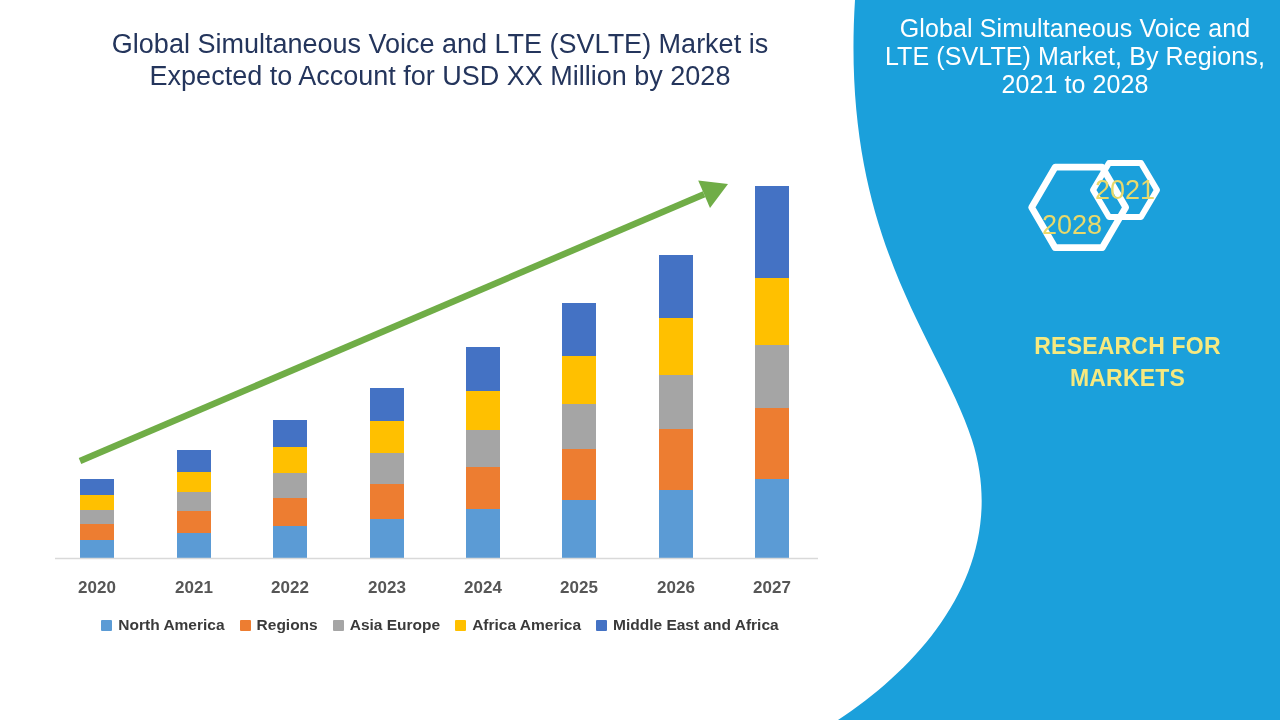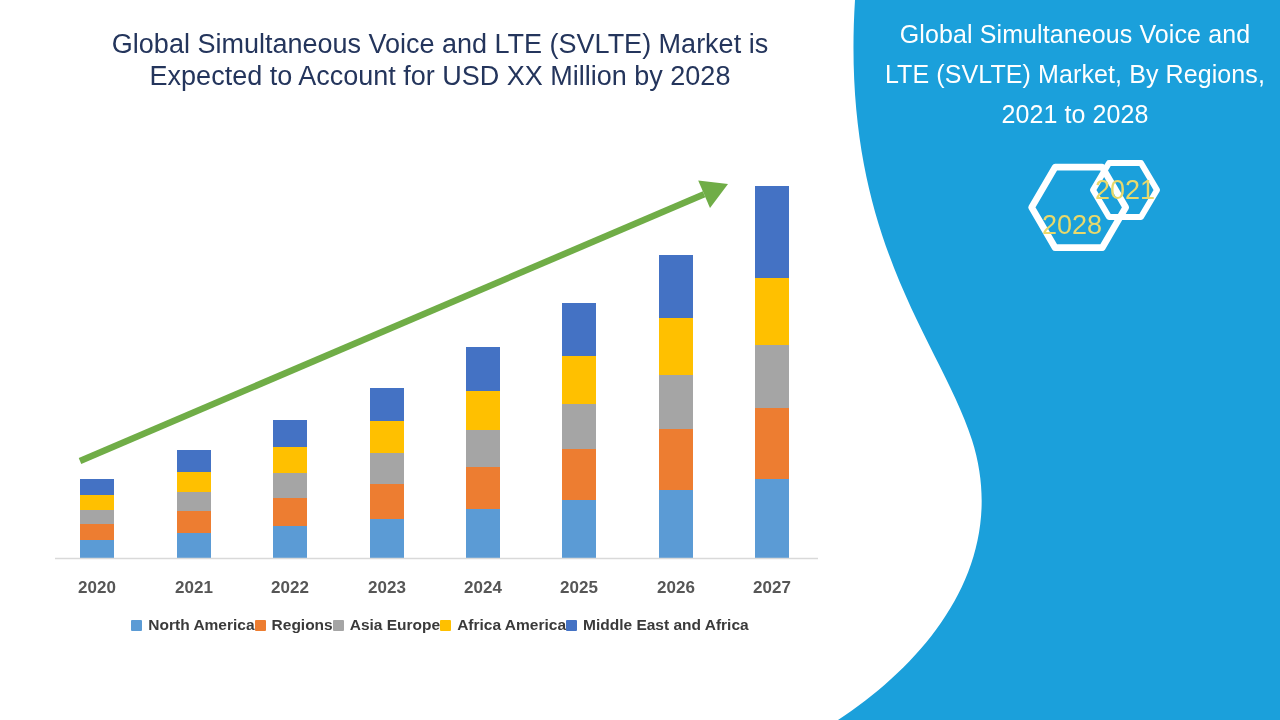--- a/index.html
+++ b/index.html
@@ -10,21 +10,21 @@
   }
   #stage{position:absolute;left:0;top:0;width:1280px;height:720px;}
 
   
   .right-panel{position:absolute;left:780px;top:0;width:500px;height:720px;}
   .right-panel svg{display:block;width:500px;height:720px;}
 
   .panel-title{
     position:absolute;left:880px;top:14px;width:390px;
     text-align:center;color:#ffffff;
-    font-size:25px;line-height:40px;font-weight:400;
+    font-size:25px;line-height:28px;font-weight:400;
     letter-spacing:.1px;
   }
   .brand{
     position:absolute;left:1005px;top:330px;width:245px;
     text-align:center;color:#F6E97F;font-weight:bold;
     font-size:23px;line-height:32px;letter-spacing:.2px;
   }
 
   .hexwrap{position:absolute;left:985px;top:145px;width:200px;height:140px;}
   .hexwrap svg{display:block;}
@@ -43,21 +43,21 @@
   .plot svg{display:block;}
 
   .axis-label{
     fill:#565656;font-family:"Liberation Sans",sans-serif;
     font-size:17px;font-weight:bold;text-anchor:middle;
   }
 
   .legend{
     position:absolute;left:55px;top:616px;width:770px;
     display:flex;flex-direction:row;justify-content:center;
-    align-items:center;
+    align-items:center;gap:15px;
   }
   .legend-item{display:flex;flex-direction:row;align-items:center;gap:6px;}
   .legend-swatch{width:11px;height:11px;display:block;border-radius:1px;}
   .legend-text{
     color:#3A3A3A;font-size:15.5px;font-weight:bold;white-space:nowrap;
     font-family:"Liberation Sans",sans-serif;
   }
 </style>
 </head>
 <body>
@@ -76,20 +76,24 @@
     <svg viewBox="0 0 200 140" width="200" height="140" xmlns="http://www.w3.org/2000/svg">
 
       <polygon points="41,57 62,21 104,21 125,57 104,93 62,93" transform="translate(-6,12) scale(1.12) translate(6,-12)" fill="none" stroke="#FFFFFF" stroke-width="6" stroke-linejoin="round"></polygon>
       <text class="hex-label" x="87" y="82">2028</text>
 
       <polygon points="108,23 124,-4 156,-4 172,23 156,50 124,50" transform="translate(0,22) scale(1.0)" fill="none" stroke="#FFFFFF" stroke-width="6" stroke-linejoin="round"></polygon>
       <text class="hex-label" x="140" y="47">2021</text>
     </svg>
   </div>
 
+  <div class="brand">
+    <div>RESEARCH FOR</div>
+    <div>MARKETS</div>
+  </div>
 
   <div class="chart-title">Global Simultaneous Voice and LTE (SVLTE) Market is Expected to Account for USD XX Million by 2028</div>
 
   <div class="plot">
     <svg id="plotSvg" viewBox="0 0 830 600" width="830" height="600" xmlns="http://www.w3.org/2000/svg">
       <g id="barsGroup">
           <rect x="80" y="540.00" width="34" height="18.00" fill="#5B9BD5"></rect>
           <rect x="80" y="524.00" width="34" height="16.00" fill="#ED7D31"></rect>
           <rect x="80" y="510.00" width="34" height="14.00" fill="#A5A5A5"></rect>
           <rect x="80" y="495.00" width="34" height="15.00" fill="#FFC000"></rect>

